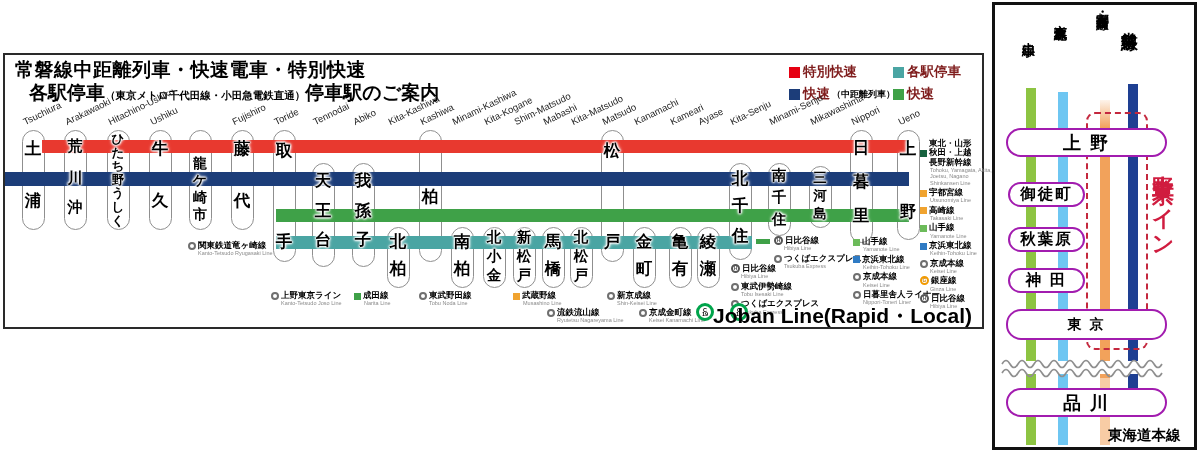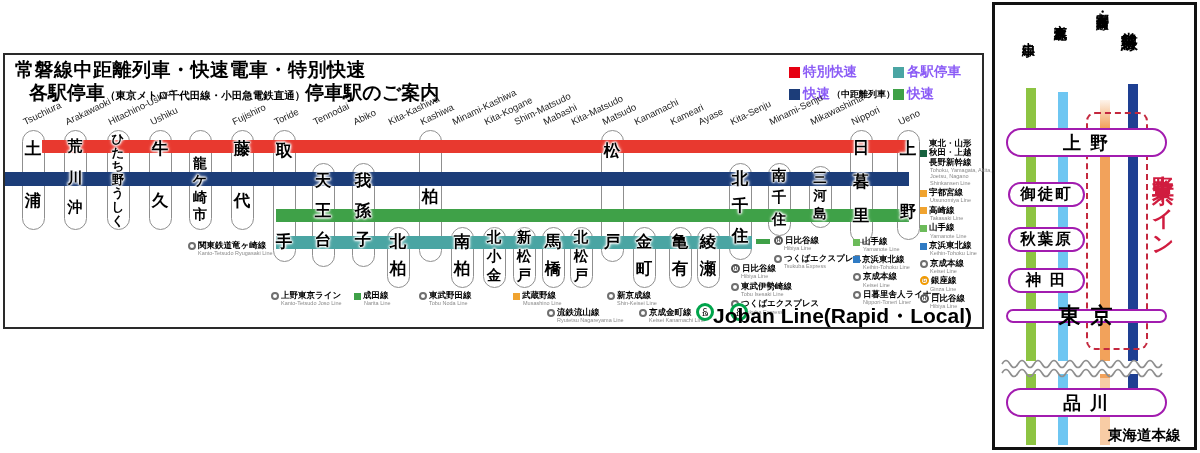--- a/index.html
+++ b/index.html
@@ -5,21 +5,21 @@
   html,body{margin:0;padding:0;background:#fff;}
   .stage{position:relative;width:1200px;height:453px;background:#fff;overflow:hidden;
          font-family:"Liberation Sans","DejaVu Sans",sans-serif;}
   .abs{position:absolute;}
   .panel{box-sizing:border-box;background:#fff;}
   .title1{font-size:19px;font-weight:bold;color:#000;white-space:nowrap;letter-spacing:.5px;}
   .title2{font-size:19px;font-weight:bold;color:#000;white-space:nowrap;}
   .title2 .small{font-size:10.5px;font-weight:bold;}
   .legend-item{display:flex;align-items:center;gap:3px;white-space:nowrap;}
   .legend-sq{width:11px;height:11px;display:inline-block;}
-  .legend-lab{font-size:13.5px;font-weight:bold;color:#8b5cf6;text-align:center;}
+  .legend-lab{font-size:13.5px;font-weight:bold;color:#7f1d1d;text-align:center;}
   .legend-note{font-size:9px;font-weight:bold;color:#000;}
   .pill{background:#fff;border:1.6px solid #8f8f8f;border-radius:12px;box-sizing:border-box;}
   .kanji{font-weight:bold;color:#000;line-height:1;transform:translateX(-50%);
          text-shadow:0 0 2px #fff,0 0 2px #fff,0 0 2px #fff,0 0 3px #fff,0 0 3px #fff,0 0 4px #fff;}
   .romaji{font-size:9.5px;color:#1d1d1d;transform:rotate(-26deg);transform-origin:0 100%;
           white-space:nowrap;line-height:1;}
   .linebar{}
   .note{display:flex;flex-direction:column;}
   .note-item{margin-bottom:2px;}
   .note-row{display:flex;align-items:center;gap:2px;}
@@ -416,21 +416,21 @@
       <div class="abs" style="left: 1026px; top: 88px; width: 10px; height: 357px; background: rgb(141, 196, 66);"></div>
       <div class="abs" style="left: 1058px; top: 92px; width: 10px; height: 353px; background: rgb(110, 198, 242);"></div>
       <div class="abs" style="left: 1100px; top: 100px; width: 10px; height: 345px; background: linear-gradient(rgba(242, 162, 91, 0.12), rgb(242, 162, 91) 28px);"></div>
       <div class="abs" style="left: 1100px; top: 378px; width: 10px; height: 67px; background: rgba(255, 255, 255, 0.45);"></div>
       <div class="abs" style="left: 1128px; top: 84px; width: 10px; height: 323px; background: rgb(30, 63, 146);"></div>
       <div class="abs" style="left: 1086px; top: 112px; width: 62px; height: 238px; border: 2.5px dashed rgb(196, 40, 62); border-radius: 9px; box-sizing: border-box;"></div>
       <div class="abs rp-pill" style="left: 1006px; top: 128px; width: 161px; height: 29px; font-size: 18px; letter-spacing: 2px;">上 野</div>
       <div class="abs rp-pill" style="left: 1008px; top: 182px; width: 77px; height: 25px; font-size: 15.5px; letter-spacing: 2px;">御徒町</div>
       <div class="abs rp-pill" style="left: 1008px; top: 227px; width: 77px; height: 25px; font-size: 15.5px; letter-spacing: 2px;">秋葉原</div>
       <div class="abs rp-pill" style="left: 1008px; top: 268px; width: 77px; height: 25px; font-size: 15.5px; letter-spacing: 2px;">神 田</div>
-      <div class="abs rp-pill" style="left: 1006px; top: 309px; width: 161px; height: 14px; font-size: 22px; letter-spacing: 2px;">東 京</div>
+      <div class="abs rp-pill" style="left: 1006px; top: 309px; width: 161px; height: 31px; font-size: 14px; letter-spacing: 2px;">東 京</div>
       <div class="abs rp-pill" style="left: 1006px; top: 388px; width: 161px; height: 29px; font-size: 18px; letter-spacing: 2px;">品 川</div>
       <div class="abs vlabel" style="left: 1022px; top: 32px; font-size: 13px; letter-spacing: 1px;">山手線</div>
       <div class="abs vlabel" style="left: 1054px; top: 14px; font-size: 13px; letter-spacing: 1px;">京浜東北線</div>
       <div class="abs vlabel" style="left: 1096px; top: 2px; font-size: 12.5px; letter-spacing: 1px;">宇都宮・高崎線</div>
       <div class="abs vlabel" style="left: 1121px; top: 18px; font-size: 17px; letter-spacing: 1px;">常磐線</div>
     </div>
 
   <svg class="abs" style="left:1001px;top:356px;" width="172" height="22" viewBox="0 0 172 22">
     <rect x="0" y="5" width="172" height="13" fill="#ffffff"></rect>
     <path d="M1,8 q4,-7 8,0 t8,0 t8,0 t8,0 t8,0 t8,0 t8,0 t8,0 t8,0 t8,0 t8,0 t8,0 t8,0 t8,0 t8,0 t8,0 t8,0 t8,0 t8,0 t8,0" fill="none" stroke="#8f8f8f" stroke-width="1.6"></path>

